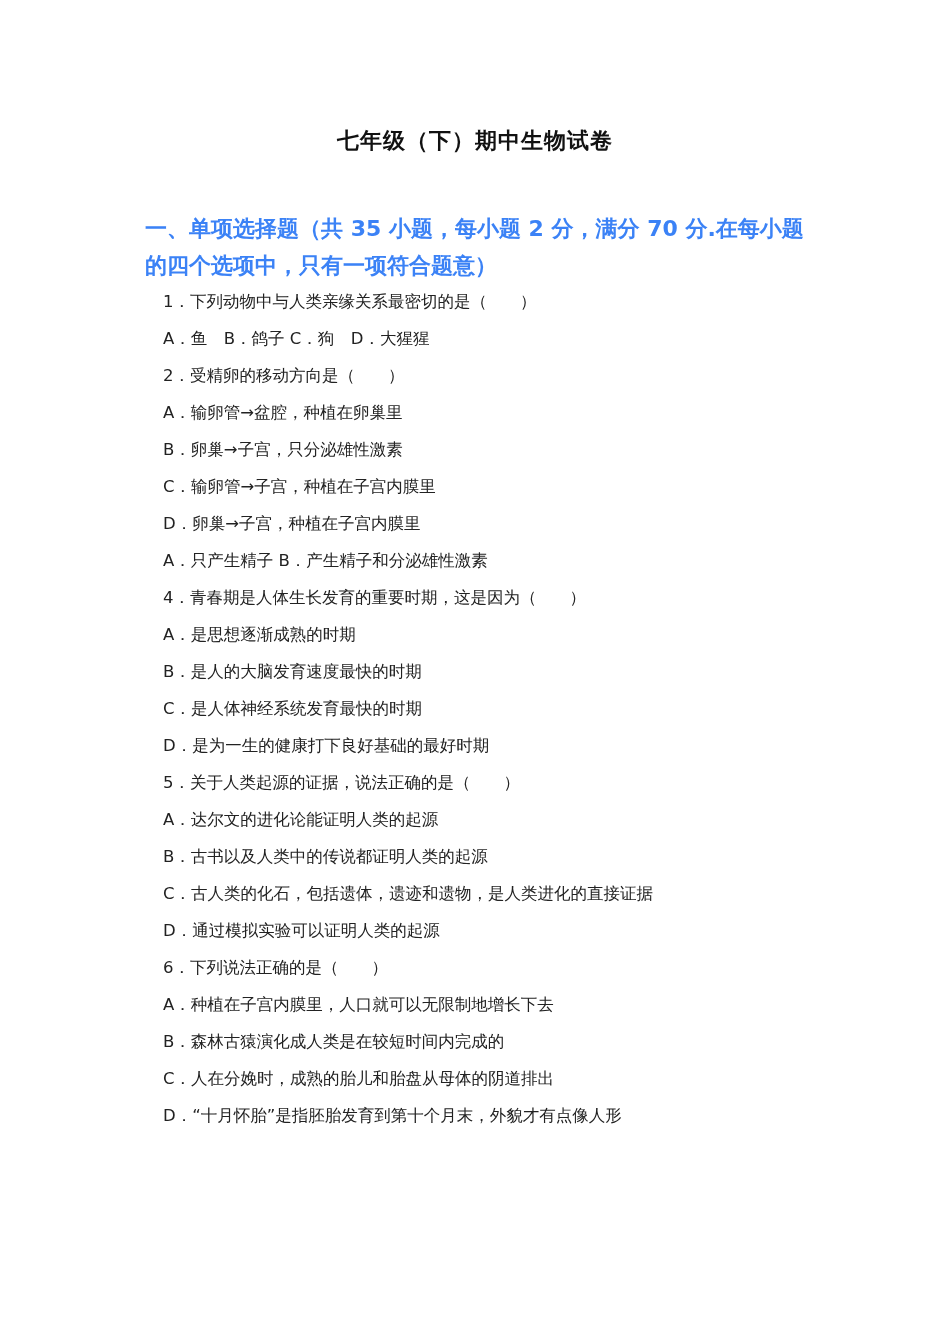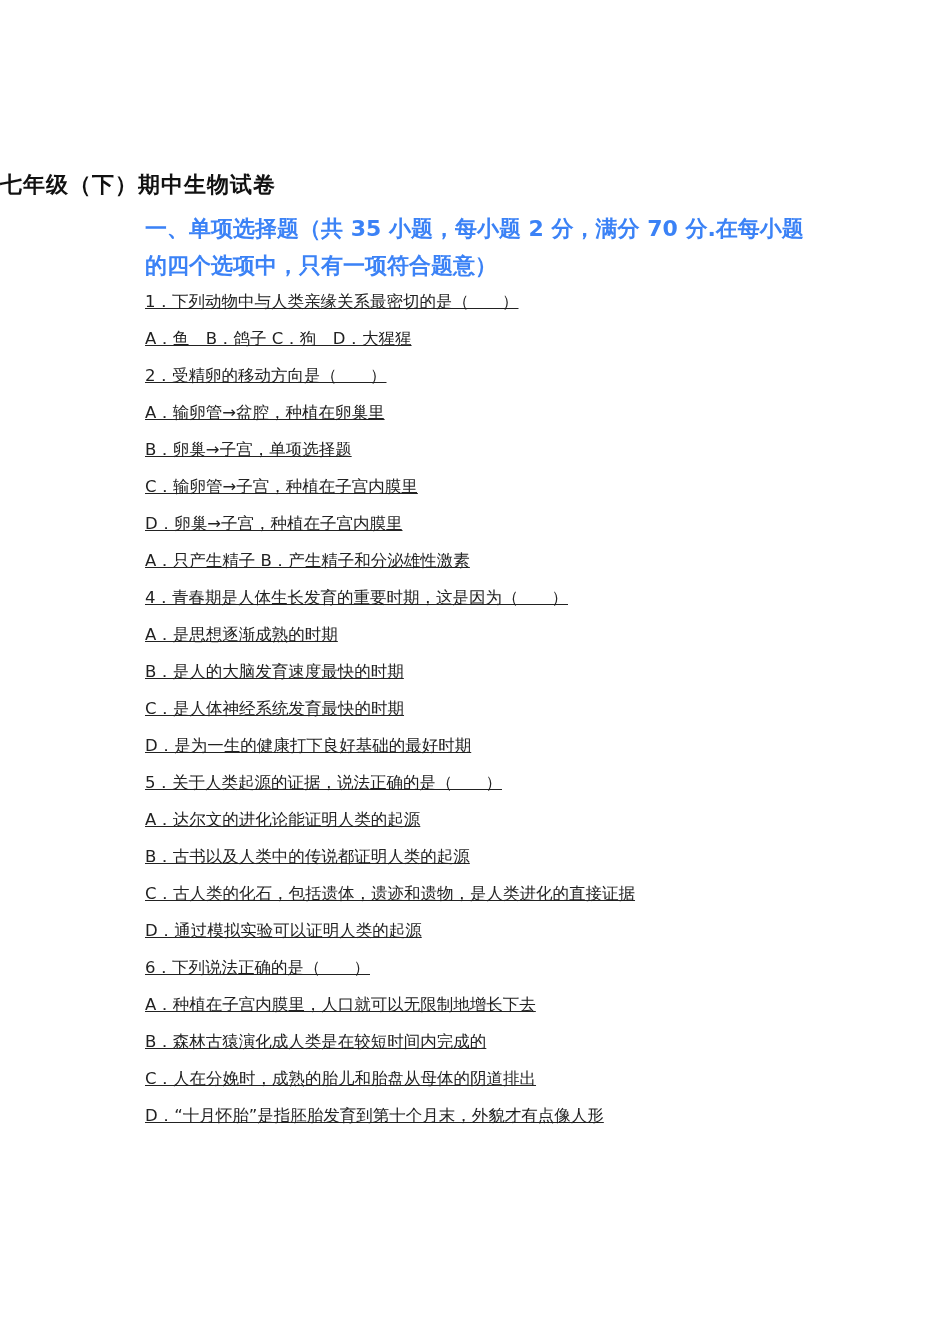--- a/index.html
+++ b/index.html
@@ -1,38 +1,38 @@
 <!DOCTYPE html>
 <html><head>
 <meta charset="utf-8">
 <style>
   html, body { margin: 0; padding: 0; background: #ffffff; }
   body { width: 950px; height: 1344px; position: relative; overflow: hidden;
          font-family: "DejaVu Sans", "Liberation Sans", sans-serif; color: #222; }
-  .title { position: absolute; top: 126px; left: 0; width: 950px; 
-           font-size: 22px; font-weight: bold; color: #111; letter-spacing: 1px; margin-top: 44px; }
+  .title { position: absolute; top: 126px; left: 0; width: 950px; text-align: center;
+           font-size: 22px; font-weight: bold; color: #111; letter-spacing: 1px; }
   .section { position: absolute; left: 145px; top: 210px; width: 670px;
              font-size: 22px; font-weight: bold; color: #3b82f6; line-height: 37px; }
-  .lines { position: absolute; left: 145px; top: 283px; width: 700px; text-decoration: underline; }
+  .lines { position: absolute; left: 163px; top: 283px; width: 700px; }
   .line { height: 37px; line-height: 37px; font-size: 16.5px; color: #222; white-space: nowrap; }
 </style>
 </head>
 <body>
 
 <div class="title">七年级（下）期中生物试卷</div>
 
 <div class="section">一、单项选择题（共 35 小题，每小题 2 分，满分 70 分.在每小题的四个选项中，只有一项符合题意）</div>
 
 <div class="lines">
   <div class="line">1．下列动物中与人类亲缘关系最密切的是（　　）</div>
   <div class="line">A．鱼　B．鸽子 C．狗　D．大猩猩</div>
 
   <div class="line">2．受精卵的移动方向是（　　）</div>
   <div class="line">A．输卵管→盆腔，种植在卵巢里</div>
-  <div class="line">B．卵巢→子宫，单项选择题</div>
+  <div class="line">B．卵巢→子宫，只分泌雄性激素</div>
   <div class="line">C．输卵管→子宫，种植在子宫内膜里</div>
   <div class="line">D．卵巢→子宫，种植在子宫内膜里</div>
 
   <div class="line">A．只产生精子 B．产生精子和分泌雄性激素</div>
 
   <div class="line">4．青春期是人体生长发育的重要时期，这是因为（　　）</div>
   <div class="line">A．是思想逐渐成熟的时期</div>
   <div class="line">B．是人的大脑发育速度最快的时期</div>
   <div class="line">C．是人体神经系统发育最快的时期</div>
   <div class="line">D．是为一生的健康打下良好基础的最好时期</div>

